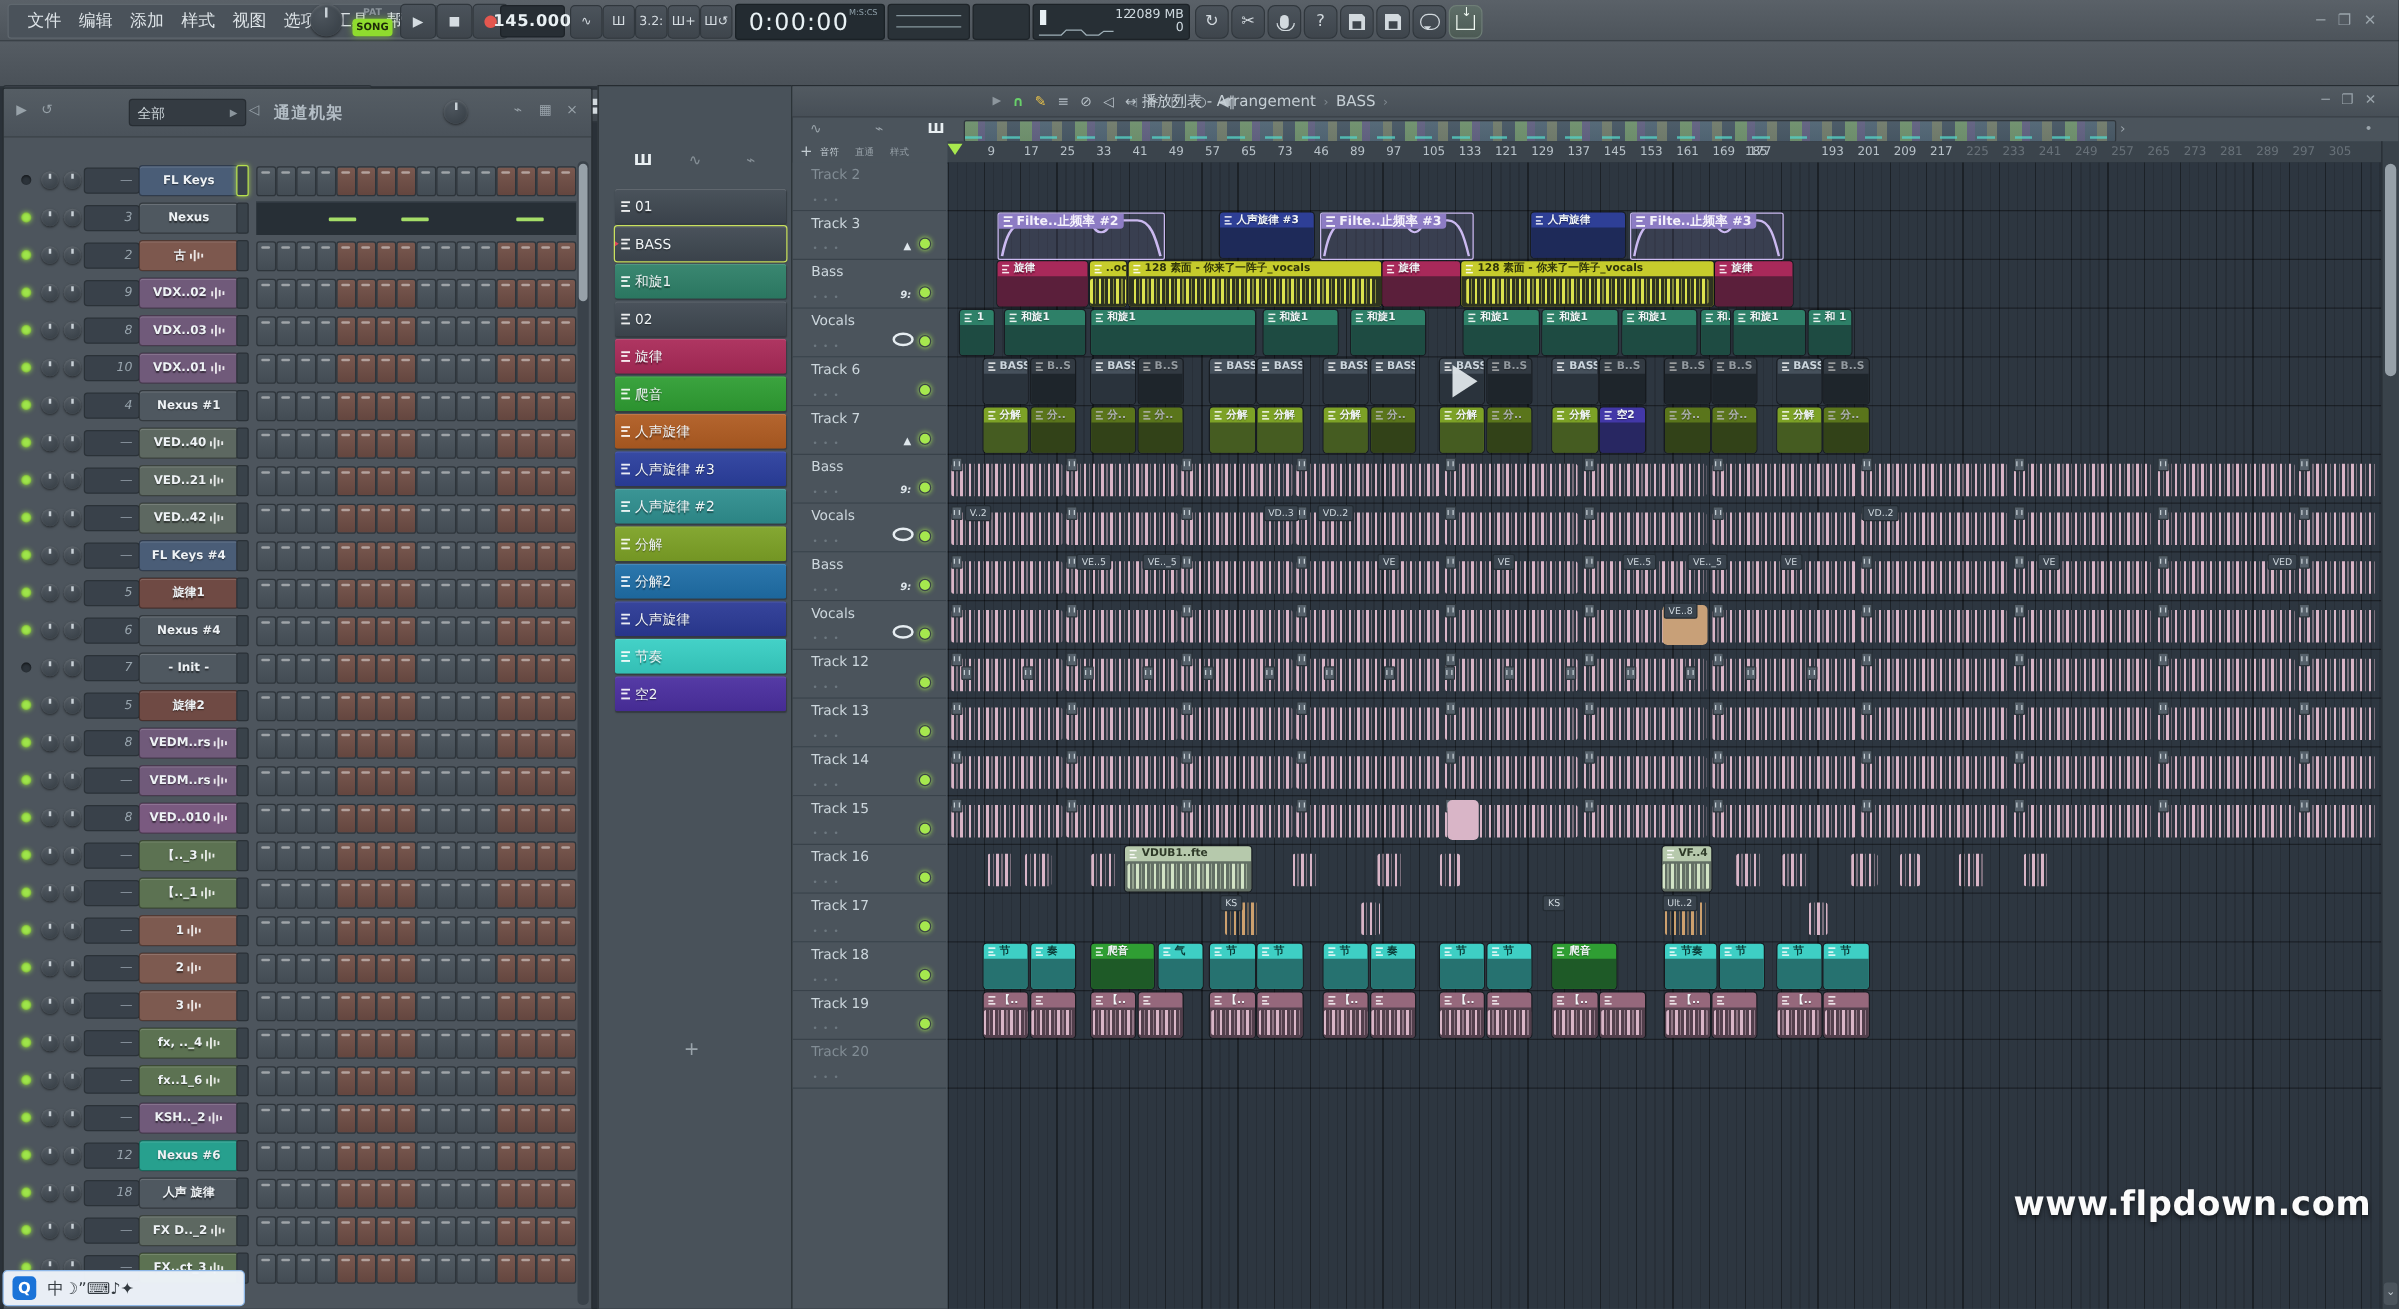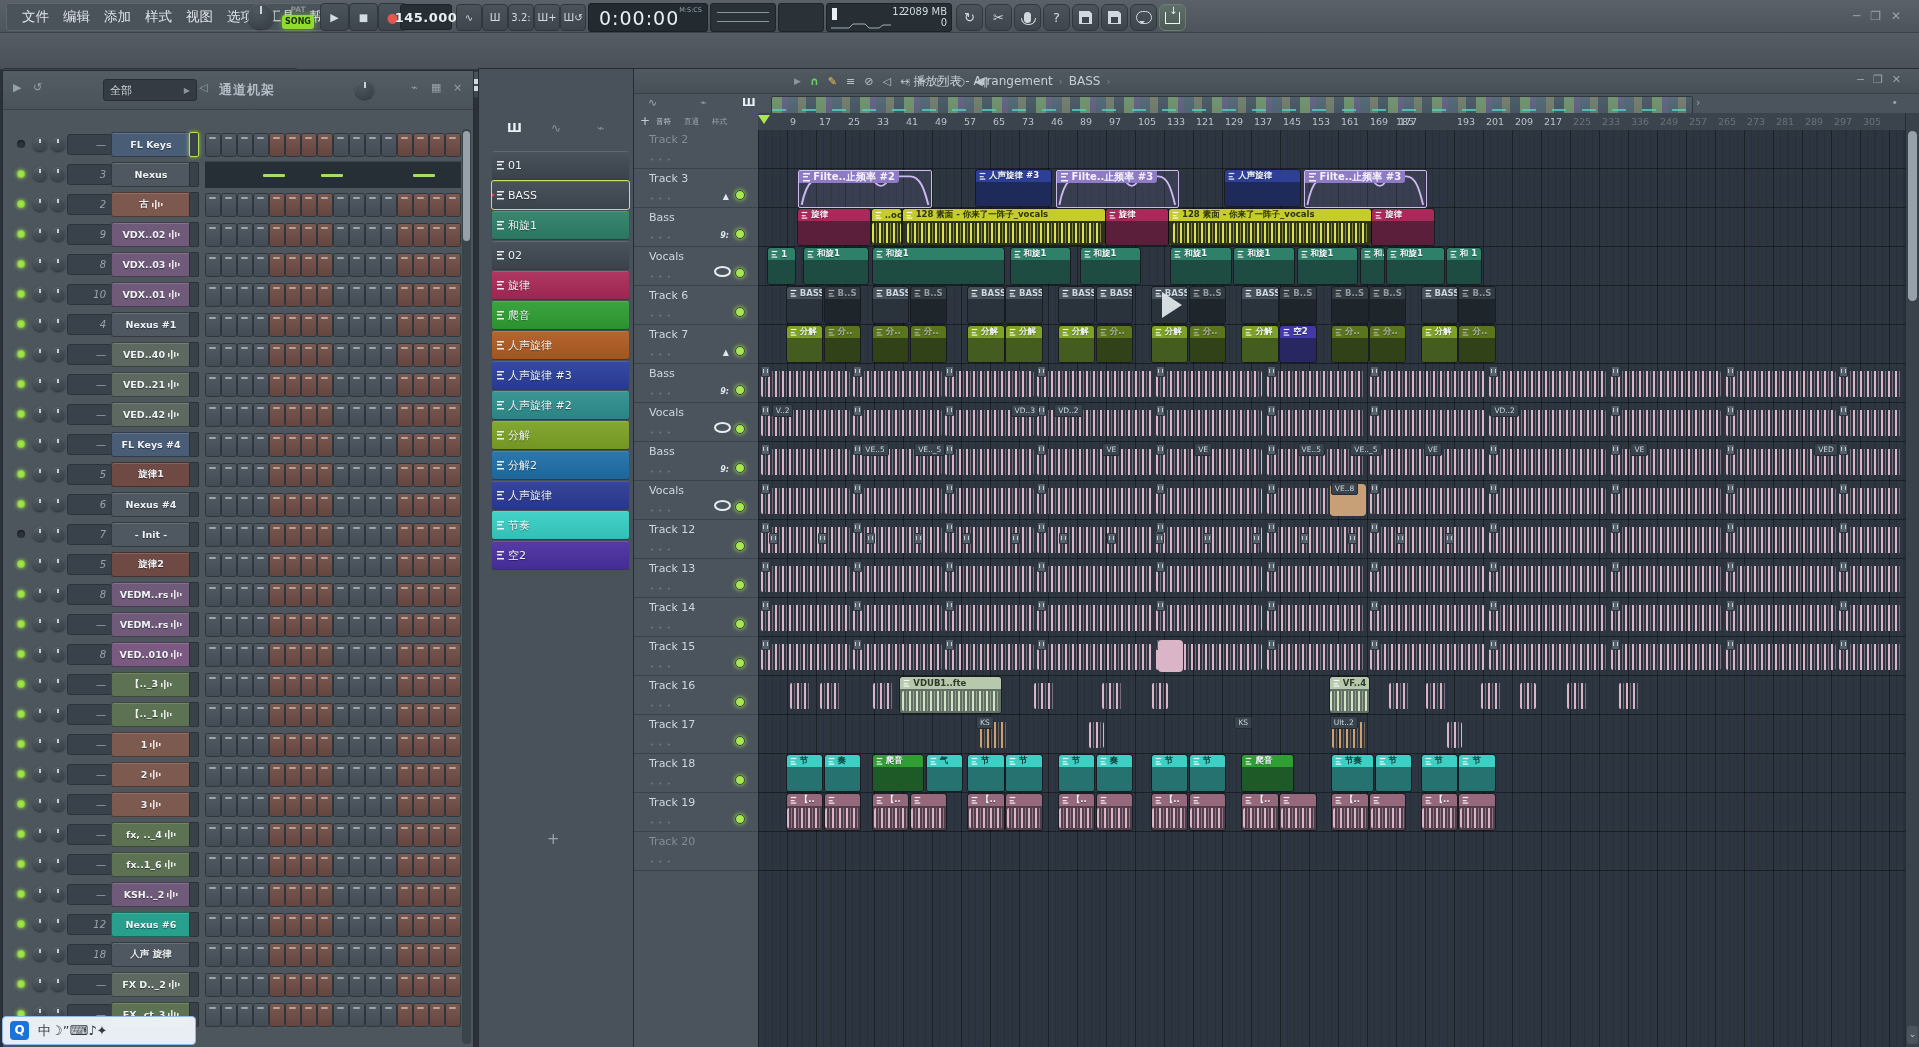--- a/index.html
+++ b/index.html
@@ -2260,21 +2260,21 @@
         <span style="left: 583px;">161</span>
         <span style="left: 612px;">169</span>
         <span style="left: 641px;">177</span>
         <span style="left: 638px;">185</span>
         <span style="left: 699px;">193</span>
         <span style="left: 728px;">201</span>
         <span style="left: 757px;">209</span>
         <span style="left: 786px;">217</span>
         <span class="dim" style="left: 815px;">225</span>
         <span class="dim" style="left: 844px;">233</span>
-        <span class="dim" style="left: 873px;">336</span>
+        <span class="dim" style="left: 873px;">241</span>
         <span class="dim" style="left: 902px;">249</span>
         <span class="dim" style="left: 931px;">257</span>
         <span class="dim" style="left: 960px;">265</span>
         <span class="dim" style="left: 989px;">273</span>
         <span class="dim" style="left: 1018px;">281</span>
         <span class="dim" style="left: 1047px;">289</span>
         <span class="dim" style="left: 1076px;">297</span>
         <span class="dim" style="left: 1105px;">305</span>
       </div>
 
@@ -3545,18 +3545,19 @@
         </div>
         <div class="lane" style="top: 702px;"></div>
       </div>
 
     <div class="plscroll">
       <div class="th"></div>
       <div class="dn">⌄</div>
     </div>
   </div>
 
+  <div class="abs watermark">www.flpdown.com</div>
 
   <div class="abs ime">
     <div class="q">Q</div>
     <span id="imeicons"><span>中</span><span>☽</span><span>”</span><span>⌨</span><span>♪</span><span>✦</span></span>
   </div>
 </div>
 
 </body></html>

